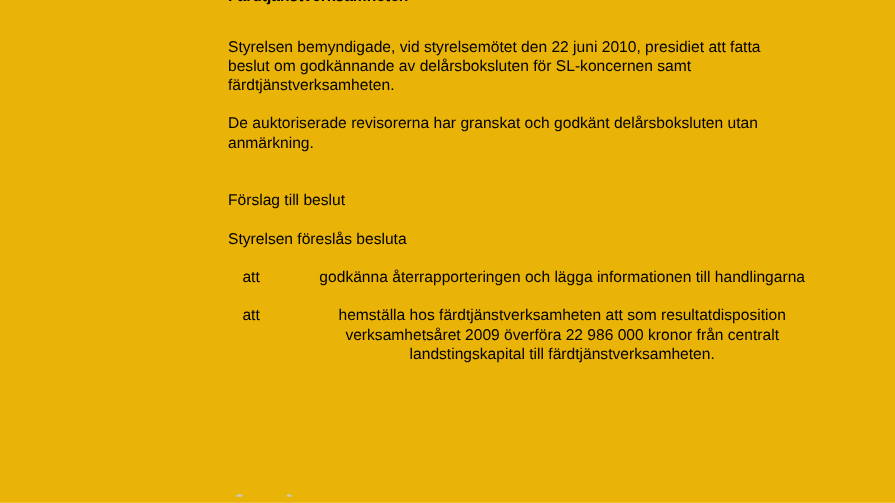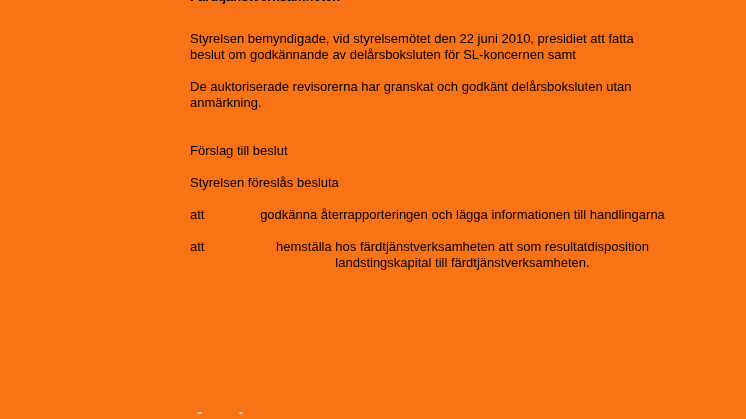--- a/index.html
+++ b/index.html
@@ -11,21 +11,21 @@
     height: 419px;
     overflow: hidden;
     position: relative;
     background: #ffffff;
     font-family: "Liberation Sans", "DejaVu Sans", sans-serif;
     color: #000000;
   }
   .page {
     position: absolute;
     inset: 0;
-    background: #f97316;
+    background: #eab308;
   }
   
   .heading-cutoff {
     position: absolute;
     left: 190px;
     top: -11px;
     font-size: 13px;
     line-height: 16px;
     font-weight: bold;
     white-space: nowrap;
@@ -51,20 +51,21 @@
     white-space: nowrap;
   }
   .att-block {
     display: flex;
     align-items: flex-start;
   }
   .att-marker {
     width: 25px;
     flex: 0 0 25px;
     height: 16px;
+    margin-left: 12px;
   }
   .att-lines {
     flex: 1 1 auto;
     text-align: center;
   }
   
   .bottom-fragment {
     position: absolute;
     height: 2px;
     background: #c6cbcb;
@@ -77,20 +78,21 @@
 <body>
 
 <div class="page">
 
   <div class="heading-cutoff">Färdtjänstverksamheten</div>
 
   <div class="body-col" id="body-col">
       <div class="block paragraph">
         <div class="line">Styrelsen bemyndigade, vid styrelsemötet den 22 juni 2010, presidiet att fatta</div>
         <div class="line">beslut om godkännande av delårsboksluten för SL-koncernen samt</div>
+        <div class="line">färdtjänstverksamheten.</div>
       </div>
       <div class="block paragraph">
         <div class="line">De auktoriserade revisorerna har granskat och godkänt delårsboksluten utan</div>
         <div class="line">anmärkning.</div>
       </div>
       <div class="block heading">
         <div class="line">Förslag till beslut</div>
       </div>
       <div class="block paragraph">
         <div class="line">Styrelsen föreslås besluta</div>
@@ -98,20 +100,21 @@
       <div class="block att att-block">
         <div class="att-marker">att</div>
         <div class="att-lines">
           <div class="line">godkänna återrapporteringen och lägga informationen till handlingarna</div>
         </div>
       </div>
       <div class="block att att-block">
         <div class="att-marker">att</div>
         <div class="att-lines">
           <div class="line">hemställa hos färdtjänstverksamheten att som resultatdisposition</div>
+          <div class="line">verksamhetsåret 2009 överföra 22 986 000 kronor från centralt</div>
           <div class="line">landstingskapital till färdtjänstverksamheten.</div>
         </div>
       </div>
     </div>
 
   <div class="bottom-fragment f1"></div>
   <div class="bottom-fragment f2"></div>
 
 </div>
 

